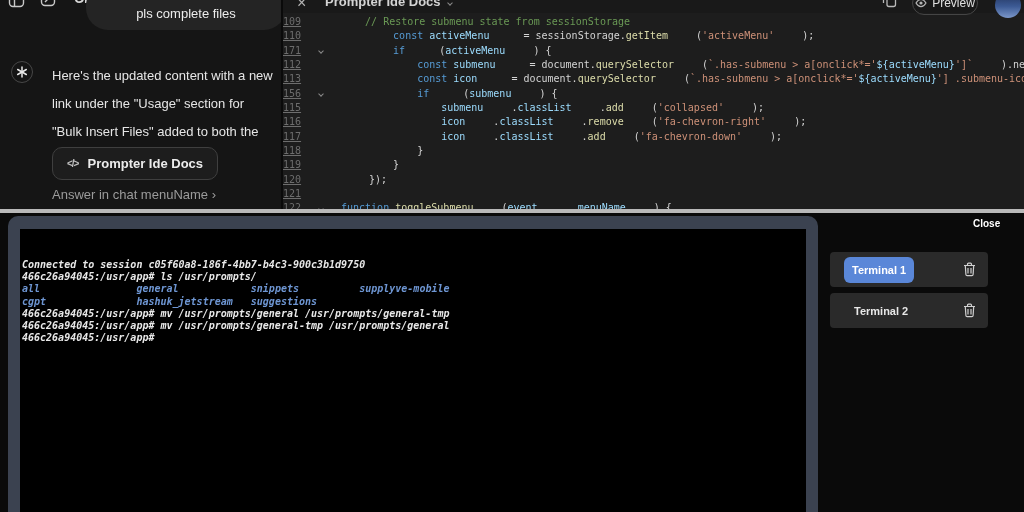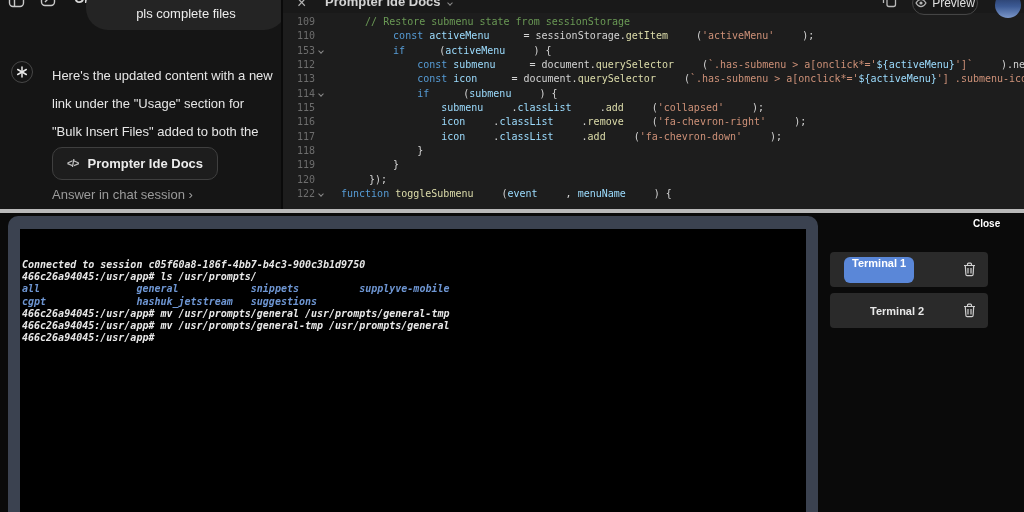--- a/index.html
+++ b/index.html
@@ -40,21 +40,21 @@
   .canvas-title{position:absolute;left:42px;top:-6px;font-size:13px;font-weight:600;color:#d4d4d4;display:flex;align-items:center;gap:7px;cursor:pointer;}
   .canvas-title .chev{color:#8a8a8a;margin-top:2px;}
   .copy-btn{position:absolute;left:599px;top:-7px;cursor:pointer;color:#b9b9b9;}
   .preview-btn{position:absolute;left:629px;top:-9px;width:66px;height:24px;border:1px solid #454545;border-radius:12px;
     display:flex;align-items:center;justify-content:center;gap:5px;cursor:pointer;}
   .preview-btn .preview-label{font-size:12px;color:#e0e0e0;}
   .avatar{position:absolute;left:712px;top:-8px;width:26px;height:26px;border-radius:50%;
     background:linear-gradient(180deg,#1f2f55 0%,#3c5a94 55%,#7b97c9 100%);cursor:pointer;}
   .code-area{position:absolute;left:0;top:15px;width:741px;font-family:"DejaVu Sans Mono",monospace;font-size:10px;}
   .code-line{display:flex;height:14.35px;line-height:14.35px;white-space:pre;}
-  .gutter-num{width:32px;text-align:right;color:var(--gutter);flex:0 0 32px;}
+  .gutter-num{width:32px;color:var(--gutter);flex:0 0 32px;text-decoration:underline;}
   .gutter-fold{width:12px;flex:0 0 12px;display:flex;align-items:center;justify-content:center;color:var(--fold);}
   .code-text{padding-left:14px;}
   .tok-kw{color:var(--kw);} .tok-vr{color:var(--vr);} .tok-pl{color:var(--pl);padding-left:28px;}
   .tok-fn{color:var(--fn);} .tok-st{color:var(--st);} .tok-cm{color:var(--cm);} .tok-te{color:var(--te);}
 
   
   .divider-h{position:absolute;left:0;top:209px;width:1024px;height:4px;background:var(--divider);cursor:row-resize;}
 
   
   .bottom{position:absolute;left:0;top:213px;width:1024px;height:299px;background:var(--bg-page);}
@@ -65,23 +65,23 @@
   .t-w{color:var(--term-w);} .t-d{color:var(--term-d);}
 
   .term-sidebar{position:absolute;left:820px;top:0;width:204px;height:299px;}
   .new-term-btn{position:absolute;left:10px;top:4px;width:158px;height:29px;background:var(--btn);border-radius:8px;
     display:flex;align-items:center;padding-left:12px;cursor:pointer;}
   .new-term-btn span{font-size:13px;font-weight:600;color:#f2f2f2;}
   .close-btn{position:absolute;left:153px;top:5px;font-size:10px;font-weight:600;color:#ffffff;cursor:pointer;z-index:5;}
   .tab-row{position:absolute;left:10px;width:158px;height:35px;background:var(--row);border-radius:4px;
     display:flex;align-items:center;justify-content:space-between;padding:0 12px;cursor:pointer;}
   .tab-chip{height:26px;min-width:66px;padding:0 8px;background:var(--tab-blue);border-radius:6px;
-    display:flex;justify-content:center;margin-left:2px;}
+    display:flex;align-items:center;justify-content:center;margin-left:2px;}
   .tab-chip span{font-size:11px;font-weight:700;color:#fff;}
-  .tab-plain{font-size:11px;font-weight:700;color:#e8e8e8;margin-left:28px;}
+  .tab-plain{font-size:11px;font-weight:700;color:#e8e8e8;margin-left:12px;}
   .trash{flex:0 0 auto;color:#d0d0d0;cursor:pointer;display:flex;}
 
   .chev{display:inline-block;width:5px;height:5px;border-right:1.4px solid currentColor;border-bottom:1.4px solid currentColor;transform:rotate(45deg);}
   .chev.small{width:4px;height:4px;border-width:1.1px;}
   svg{display:block;}
 </style>
 </head>
 <body>
 
 <div class="stage">
@@ -114,21 +114,21 @@
           <line x1="1.7" y1="3.5" x2="10.3" y2="8.5"></line>
           <line x1="1.7" y1="8.5" x2="10.3" y2="3.5"></line>
       </svg>
     </div>
     <div class="ai-msg">Here's the updated content with a new link under the "Usage" section for "Bulk Insert Files" added to both the documentation and layout.</div>
 
     <div class="canvas-chip">
       <span class="code-glyph">&lt;/&gt;</span>
       <span class="chip-label">Prompter Ide Docs</span>
     </div>
-    <div class="answer-link">Answer in chat session ›</div>
+    <div class="answer-link">Answer in chat menuName ›</div>
   </div>
 
   <div class="divider-v"></div>
 
   <div class="canvas-panel">
     <div class="canvas-header"></div>
     <span class="canvas-close">×</span>
     <div class="canvas-title">
       <span>Prompter Ide Docs</span>
       <span class="chev small"></span>
@@ -144,30 +144,31 @@
         <path d="M1 6 C2.6 3.4 4.2 2.4 6 2.4 C7.8 2.4 9.4 3.4 11 6 C9.4 8.6 7.8 9.6 6 9.6 C4.2 9.6 2.6 8.6 1 6 Z"></path>
         <circle cx="6" cy="6" r="1.6" fill="#b5b5b5" stroke="none"></circle>
       </svg>
       <span class="preview-label">Preview</span>
     </div>
     <div class="avatar"></div>
 
     <div class="code-area">
         <div class="code-line"><span class="gutter-num">109</span><span class="gutter-fold"></span><span class="code-text"><span class="tok-cm">    // Restore submenu state from sessionStorage</span></span></div>
         <div class="code-line"><span class="gutter-num">110</span><span class="gutter-fold"></span><span class="code-text"><span class="tok-pl">    </span><span class="tok-kw">const</span><span class="tok-vr"> activeMenu</span><span class="tok-pl"> = sessionStorage.</span><span class="tok-fn">getItem</span><span class="tok-pl">(</span><span class="tok-st">'activeMenu'</span><span class="tok-pl">);</span></span></div>
-        <div class="code-line"><span class="gutter-num">153</span><span class="gutter-fold"><span class="chev small"></span></span><span class="code-text"><span class="tok-pl">    </span><span class="tok-kw">if</span><span class="tok-pl"> (</span><span class="tok-vr">activeMenu</span><span class="tok-pl">) {</span></span></div>
+        <div class="code-line"><span class="gutter-num">171</span><span class="gutter-fold"><span class="chev small"></span></span><span class="code-text"><span class="tok-pl">    </span><span class="tok-kw">if</span><span class="tok-pl"> (</span><span class="tok-vr">activeMenu</span><span class="tok-pl">) {</span></span></div>
         <div class="code-line"><span class="gutter-num">112</span><span class="gutter-fold"></span><span class="code-text"><span class="tok-pl">        </span><span class="tok-kw">const</span><span class="tok-vr"> submenu</span><span class="tok-pl"> = document.</span><span class="tok-fn">querySelector</span><span class="tok-pl">(</span><span class="tok-st">`.has-submenu &gt; a[onclick*='</span><span class="tok-te">${activeMenu}</span><span class="tok-st">']`</span><span class="tok-pl">).nextElementSibling;</span></span></div>
         <div class="code-line"><span class="gutter-num">113</span><span class="gutter-fold"></span><span class="code-text"><span class="tok-pl">        </span><span class="tok-kw">const</span><span class="tok-vr"> icon</span><span class="tok-pl"> = document.</span><span class="tok-fn">querySelector</span><span class="tok-pl">(</span><span class="tok-st">`.has-submenu &gt; a[onclick*='</span><span class="tok-te">${activeMenu}</span><span class="tok-st">'] .submenu-icon`</span><span class="tok-pl">);</span></span></div>
-        <div class="code-line"><span class="gutter-num">114</span><span class="gutter-fold"><span class="chev small"></span></span><span class="code-text"><span class="tok-pl">        </span><span class="tok-kw">if</span><span class="tok-pl"> (</span><span class="tok-vr">submenu</span><span class="tok-pl">) {</span></span></div>
+        <div class="code-line"><span class="gutter-num">156</span><span class="gutter-fold"><span class="chev small"></span></span><span class="code-text"><span class="tok-pl">        </span><span class="tok-kw">if</span><span class="tok-pl"> (</span><span class="tok-vr">submenu</span><span class="tok-pl">) {</span></span></div>
         <div class="code-line"><span class="gutter-num">115</span><span class="gutter-fold"></span><span class="code-text"><span class="tok-pl">            </span><span class="tok-vr">submenu</span><span class="tok-pl">.</span><span class="tok-vr">classList</span><span class="tok-pl">.</span><span class="tok-fn">add</span><span class="tok-pl">(</span><span class="tok-st">'collapsed'</span><span class="tok-pl">);</span></span></div>
         <div class="code-line"><span class="gutter-num">116</span><span class="gutter-fold"></span><span class="code-text"><span class="tok-pl">            </span><span class="tok-vr">icon</span><span class="tok-pl">.</span><span class="tok-vr">classList</span><span class="tok-pl">.</span><span class="tok-fn">remove</span><span class="tok-pl">(</span><span class="tok-st">'fa-chevron-right'</span><span class="tok-pl">);</span></span></div>
         <div class="code-line"><span class="gutter-num">117</span><span class="gutter-fold"></span><span class="code-text"><span class="tok-pl">            </span><span class="tok-vr">icon</span><span class="tok-pl">.</span><span class="tok-vr">classList</span><span class="tok-pl">.</span><span class="tok-fn">add</span><span class="tok-pl">(</span><span class="tok-st">'fa-chevron-down'</span><span class="tok-pl">);</span></span></div>
         <div class="code-line"><span class="gutter-num">118</span><span class="gutter-fold"></span><span class="code-text"><span class="tok-pl">        }</span></span></div>
         <div class="code-line"><span class="gutter-num">119</span><span class="gutter-fold"></span><span class="code-text"><span class="tok-pl">    }</span></span></div>
         <div class="code-line"><span class="gutter-num">120</span><span class="gutter-fold"></span><span class="code-text"><span class="tok-pl">});</span></span></div>
+        <div class="code-line"><span class="gutter-num">121</span><span class="gutter-fold"></span><span class="code-text"></span></div>
         <div class="code-line"><span class="gutter-num">122</span><span class="gutter-fold"><span class="chev small"></span></span><span class="code-text"><span class="tok-kw">function</span><span class="tok-fn"> toggleSubmenu</span><span class="tok-pl">(</span><span class="tok-vr">event</span><span class="tok-pl">, </span><span class="tok-vr">menuName</span><span class="tok-pl">) {</span></span></div>
       </div>
   </div>
 
   <div class="divider-h"></div>
 
   <div class="bottom">
     <div class="term-frame">
       <div class="term-screen"><div><span class="t-w">Connected to session c05f60a8-186f-4bb7-b4c3-900c3b1d9750</span></div><div><span class="t-w">466c26a94045:/usr/app# ls /usr/prompts/</span></div><div><span class="t-d">all</span><span class="t-w">                </span><span class="t-d">general</span><span class="t-w">            </span><span class="t-d">snippets</span><span class="t-w">          </span><span class="t-d">supplyve-mobile</span></div><div><span class="t-d">cgpt</span><span class="t-w">               </span><span class="t-d">hashuk_jetstream</span><span class="t-w">   </span><span class="t-d">suggestions</span></div><div><span class="t-w">466c26a94045:/usr/app# mv /usr/prompts/general /usr/prompts/general-tmp</span></div><div><span class="t-w">466c26a94045:/usr/app# mv /usr/prompts/general-tmp /usr/prompts/general</span></div><div><span class="t-w">466c26a94045:/usr/app#</span></div></div>
     </div>

